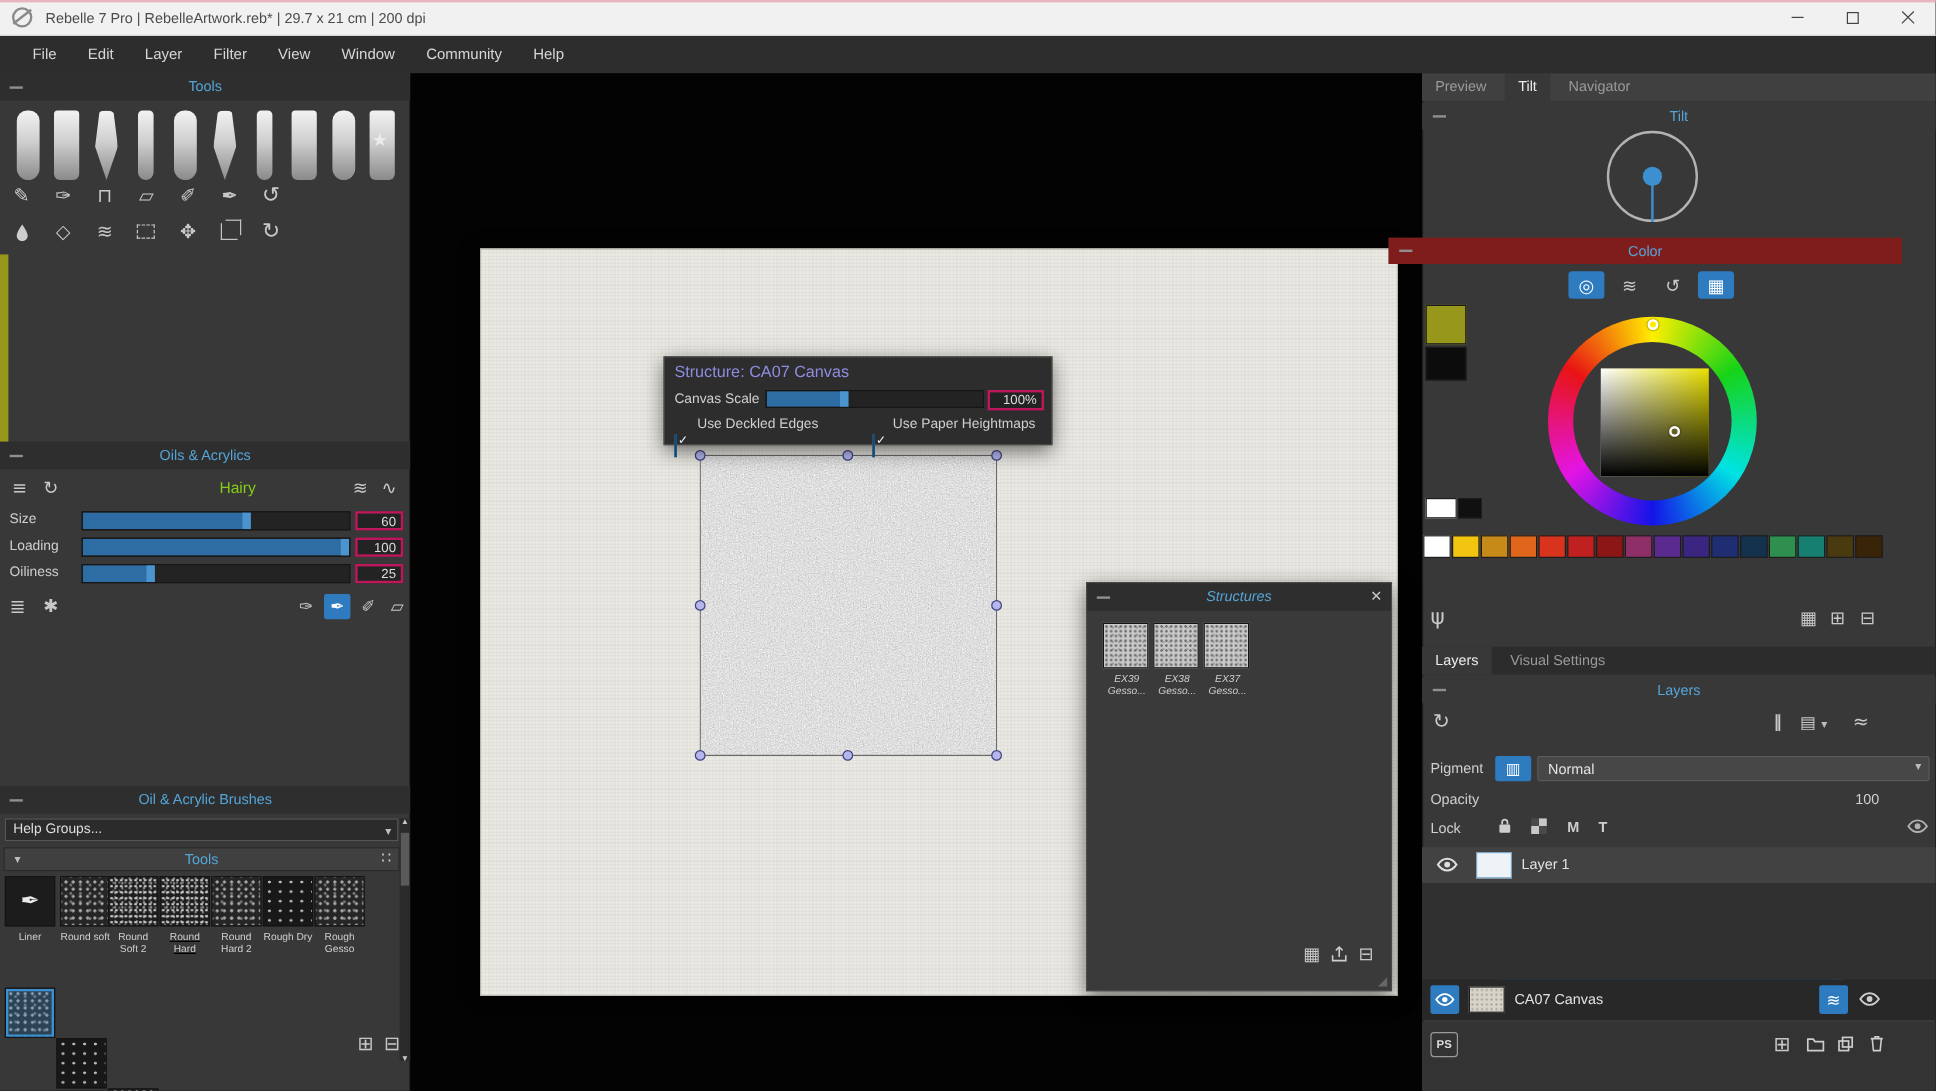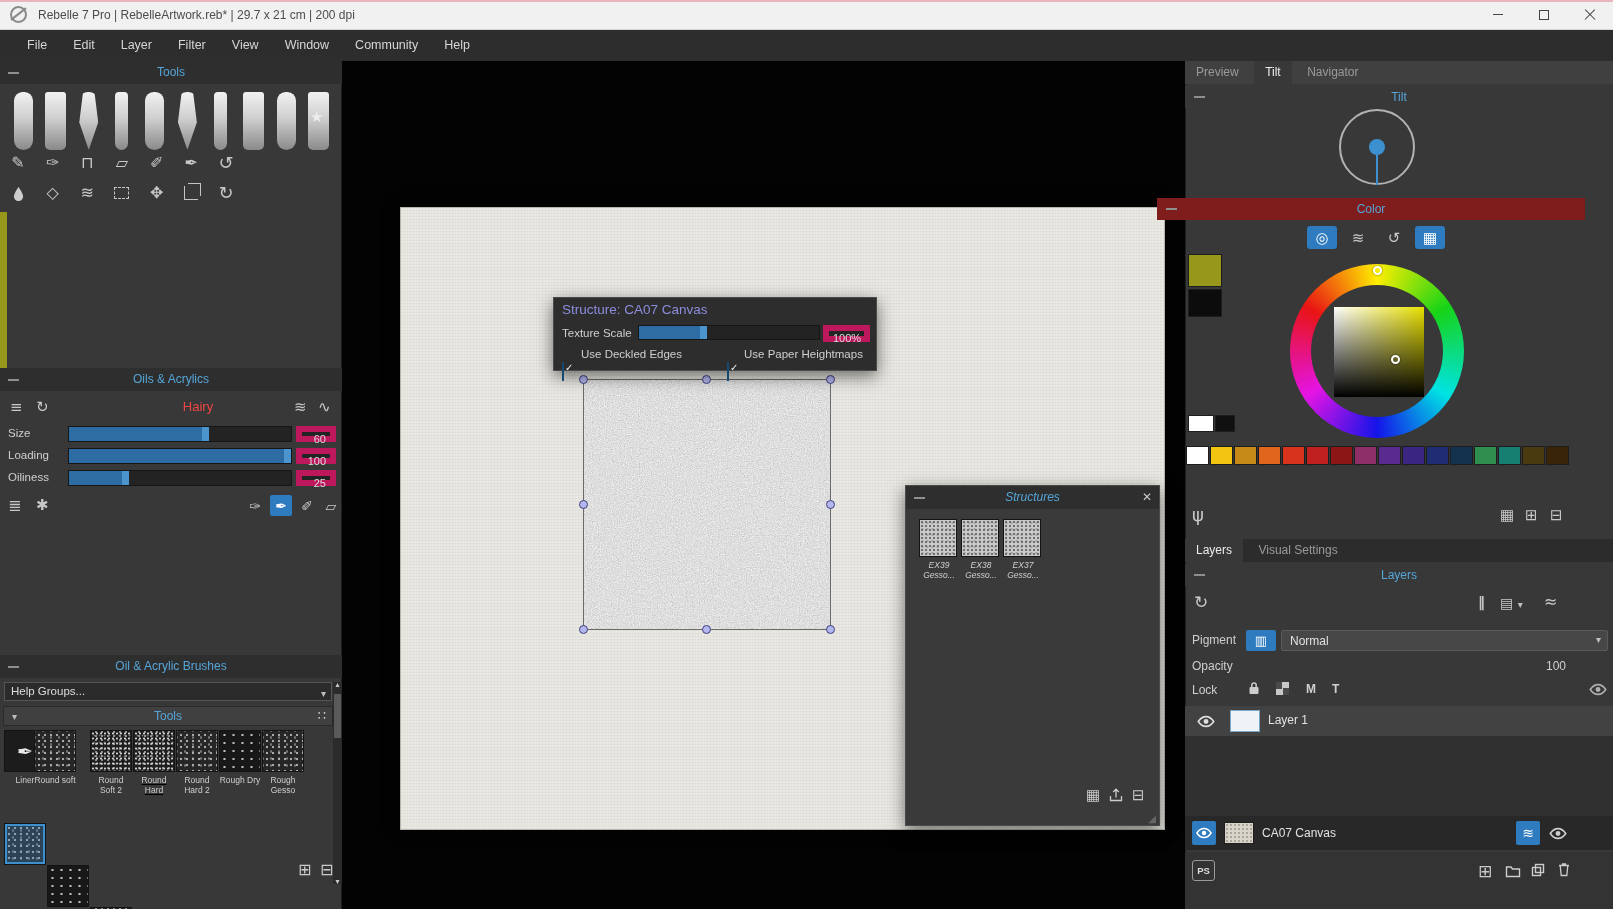--- a/index.html
+++ b/index.html
@@ -25,21 +25,21 @@
   
   .panel-bg{background:#383838;}
   .panel-hd{height:23px;line-height:23px;background:#2e2e2e;font-size:12px;color:#55a5d8;text-align:center;}
   .minus{width:11px;height:2px;background:#8f8f8f;}
   .burger{width:13px;height:9px;border-top:1.5px solid #9a9a9a;border-bottom:1.5px solid #9a9a9a;position:relative;}
   .burger::after{content:"";position:absolute;left:0;right:0;top:2.6px;height:1.5px;background:#9a9a9a;}
   
   .slider{background:#232323;border:1px solid #161616;position:relative;overflow:hidden;}
   .fill{position:absolute;left:0;top:0;bottom:0;background:#2d6da3;}
   .fill::after{content:"";position:absolute;right:0;top:0;bottom:0;width:7px;background:#4b94cd;}
-  .vbox{background:#232323;border:6px solid #be185d;color:#dcdcdc;font-size:11px;text-align:right;padding:0 4px;line-height:14px;}
+  .vbox{background:#232323;border:2px solid #be185d;color:#dcdcdc;font-size:11px;text-align:right;padding:0 4px;line-height:14px;}
   .lbl{font-size:11.5px;color:#cfcfcf;}
   
   .brushrow{display:flex;justify-content:space-between;}
   .bslot{width:30px;height:62px;display:flex;align-items:flex-end;justify-content:center;position:relative;}
   .brush{width:19px;height:58px;background:linear-gradient(180deg,#f2f2f2 0%,#cfcfcf 45%,#8a8a8a 100%);border-radius:9px 9px 10px 10px;}
   .brush.flat{border-radius:3px 3px 5px 5px;width:21px;}
   .brush.thin{width:13px;border-radius:6px 6px 10px 10px;}
   .brush.pointed{clip-path:polygon(20% 0,80% 0,100% 52%,50% 100%,0 52%);}
   .toolrow{display:flex;justify-content:space-between;align-items:center;height:26px;}
   .t{width:24px;font-size:16px;line-height:24px;}
@@ -208,21 +208,21 @@
 <div class="abs" style="left: 0px; top: 212px; width: 7px; height: 158px; background: rgb(151, 151, 28);"></div>
 
 <div class="abs panel-hd" style="left:0;top:368px;width:342px;">
   <span class="abs minus" style="left:8px;top:11px;"></span>
   <span>Oils &amp; Acrylics</span>
   <span class="abs burger" style="right:9px;top:7px;"></span>
 </div>
 <div class="abs" style="left:0;top:396px;width:342px;height:24px;">
   <span class="abs icon" style="left:10px;top:2px;font-size:15px;">≡</span>
   <span class="abs icon" style="left:36px;top:2px;font-size:15px;">↻</span>
-  <span class="abs" style="left:0;width:396px;text-align:center;top:3px;font-size:13px;color:#ef4444;">Hairy</span>
+  <span class="abs" style="left:0;width:396px;text-align:center;top:3px;font-size:13px;color:#84cc16;">Hairy</span>
   <span class="abs icon" style="left:294px;top:2px;font-size:15px;">≋</span>
   <span class="abs icon" style="left:318px;top:2px;font-size:15px;">∿</span>
 </div>
 
 <div class="abs" style="left:0;top:424px;width:342px;height:22px;">
   <span class="abs lbl" style="left:8px;top:3px;">Size</span>
   <div class="abs slider" style="left:68px;top:2px;width:224px;height:16px;">
       <div class="fill" style="width: 63%;"></div>
     </div>
   <div class="abs vbox" style="left:296px;top:2px;width:40px;height:16px;">60</div>
@@ -264,21 +264,21 @@
   <span>Tools</span>
   <span class="abs icon" style="right:6px;top:0;font-size:13px;">∷</span>
 </div>
 
 <div class="abs" style="left:4px;top:730px;width:42px;">
   <div class="bthumb" style="background:#1c1c1c;display:flex;align-items:center;justify-content:center;">
       <span class="icon" style="font-size:19px;color:#eaeaea;">✒</span>
     </div>
   <div class="blabel">Liner</div>
 </div>
-<div class="abs" style="left:34px;top:730px;width:42px;">
+<div class="abs" style="left:50px;top:730px;width:42px;">
   <div class="bthumb sp-soft"></div>
   <div class="blabel">Round soft</div>
 </div>
 <div class="abs" style="left:90px;top:730px;width:42px;">
   <div class="bthumb sp-dense"></div>
   <div class="blabel">Round Soft 2</div>
 </div>
 <div class="abs" style="left:133px;top:730px;width:42px;text-decoration:underline;">
   <div class="bthumb sp-dense"></div>
   <div class="blabel">Round Hard</div>
@@ -326,21 +326,21 @@
 <div class="abs handle" style="left: 702px; top: 375px; background: rgb(180, 183, 238);"></div>
 <div class="abs handle" style="left: 826px; top: 375px; background: rgb(180, 183, 238);"></div>
 <div class="abs handle" style="left: 579px; top: 500px; background: rgb(180, 183, 238);"></div>
 <div class="abs handle" style="left: 826px; top: 500px; background: rgb(180, 183, 238);"></div>
 <div class="abs handle" style="left: 579px; top: 625px; background: rgb(180, 183, 238);"></div>
 <div class="abs handle" style="left: 702px; top: 625px; background: rgb(180, 183, 238);"></div>
 <div class="abs handle" style="left: 826px; top: 625px; background: rgb(180, 183, 238);"></div>
 
 <div class="abs float" style="left:515px;top:297px;width:324px;height:74px;margin-left:38px;">
   <div class="abs" style="left: 8px; top: 4px; font-size: 13.5px; color: rgb(141, 141, 224);">Structure: CA07 Canvas</div>
-  <span class="abs lbl" style="left:8px;top:29px;">Texture Scale</span>
+  <span class="abs lbl" style="left:8px;top:29px;">Canvas Scale</span>
   <div class="abs slider" style="left:84px;top:27px;width:182px;height:15px;">
       <div class="fill" style="width: 38%;"></div>
     </div>
   <div class="abs vbox" style="left:269px;top:27px;width:47px;height:17px;line-height:15px;">100%</div>
   <span class="abs cb" style="left:8px;top:50px;"></span>
   <span class="abs lbl" style="left:27px;top:50px;">Use Deckled Edges</span>
   <span class="abs cb" style="left:171px;top:50px;"></span>
   <span class="abs lbl" style="left:190px;top:50px;">Use Paper Heightmaps</span>
 </div>
 

